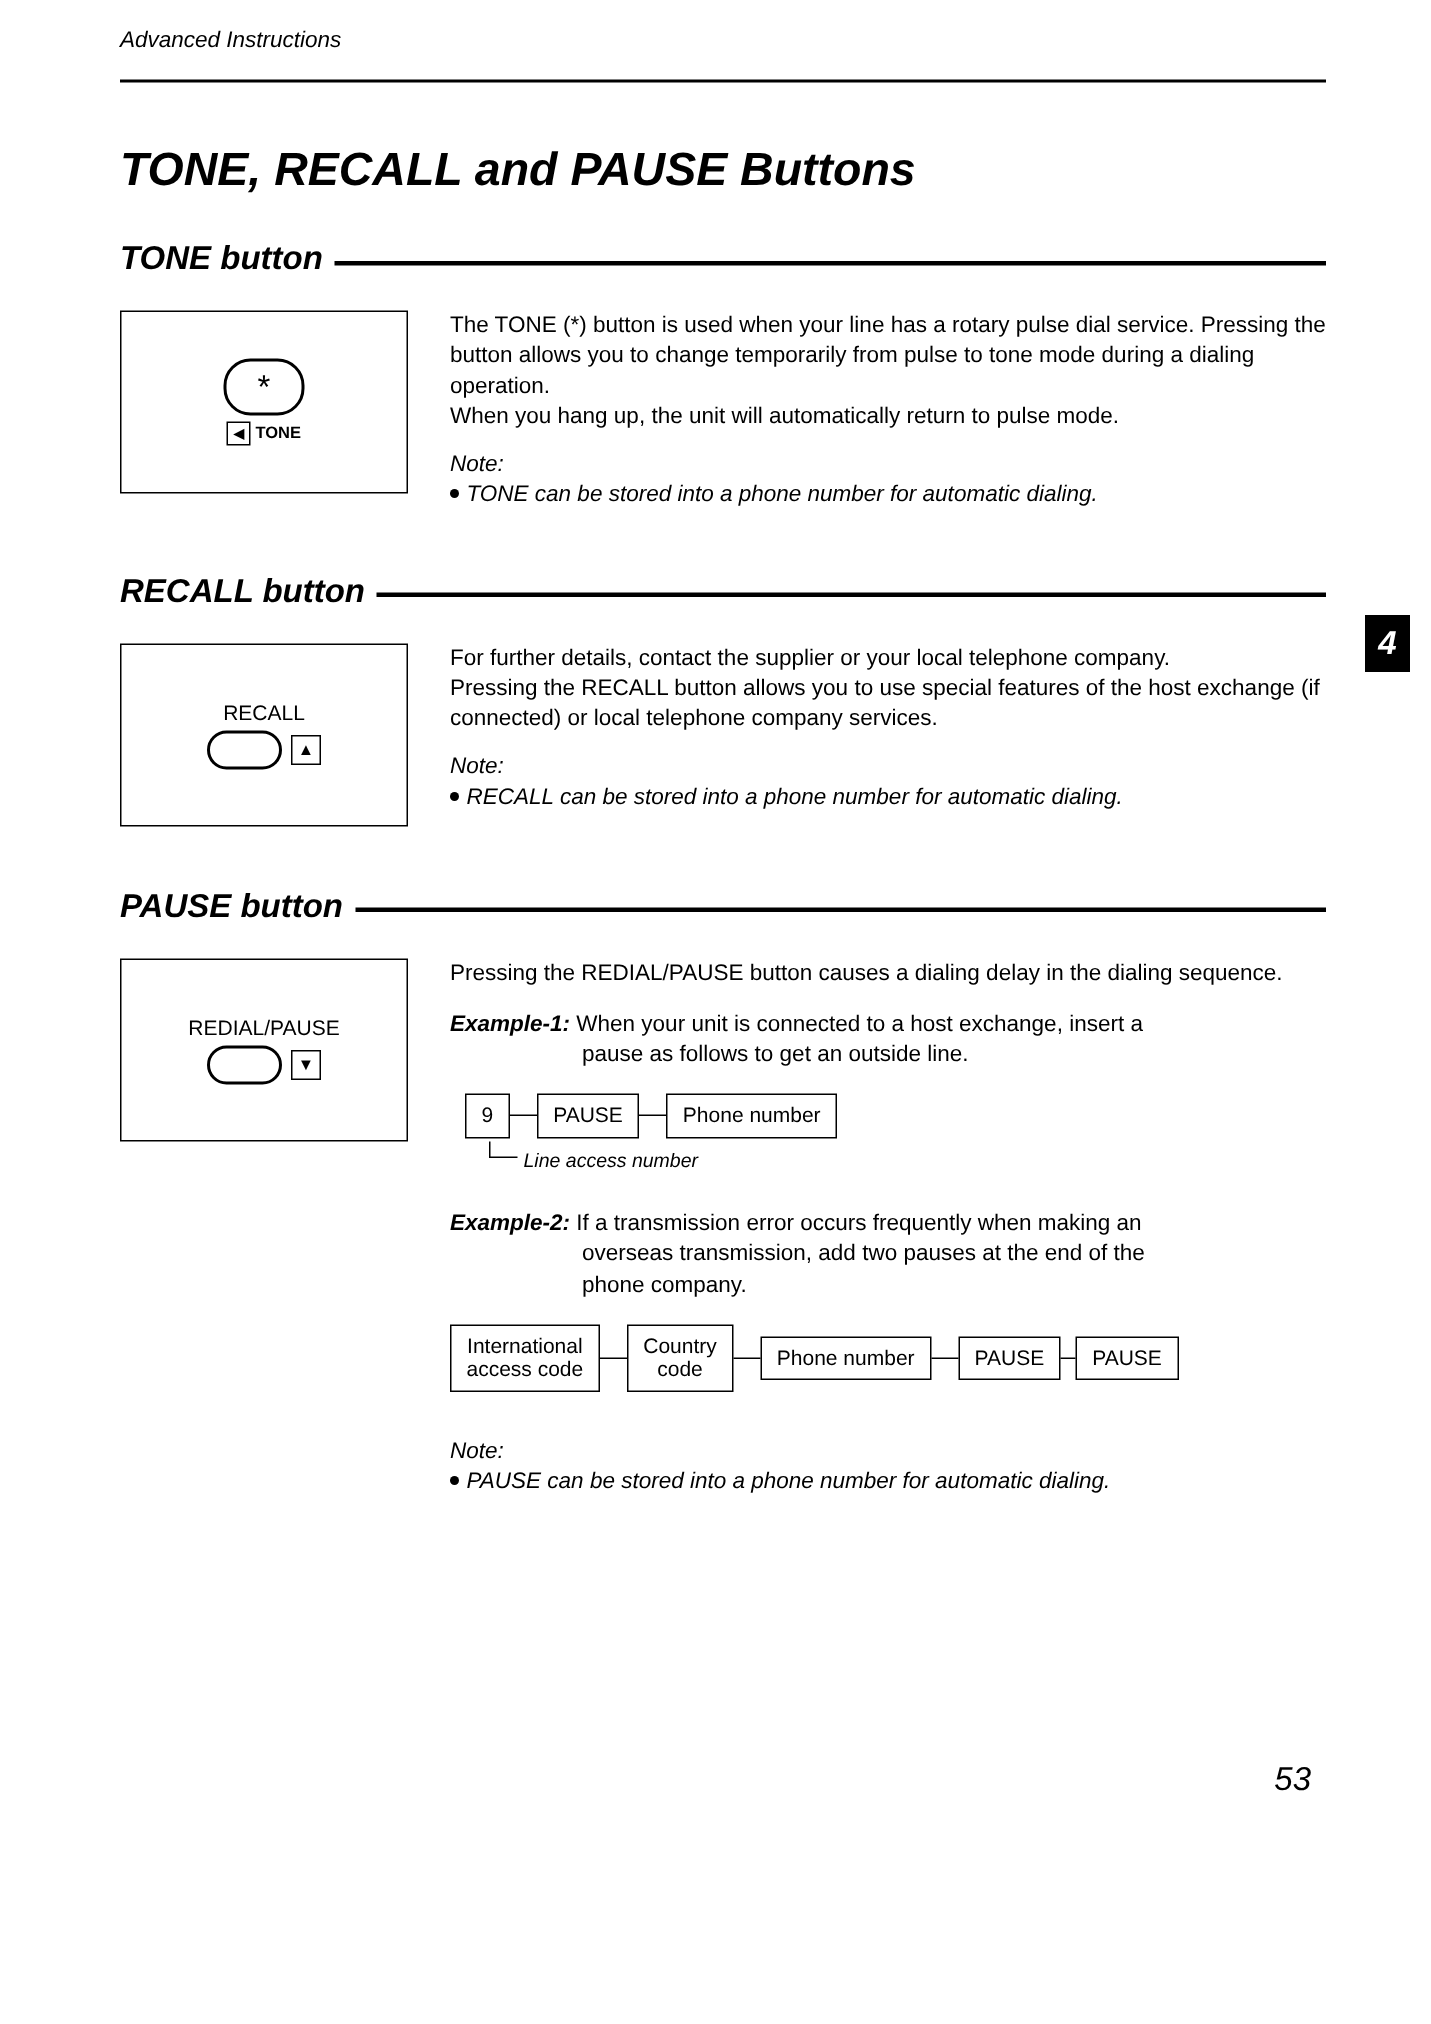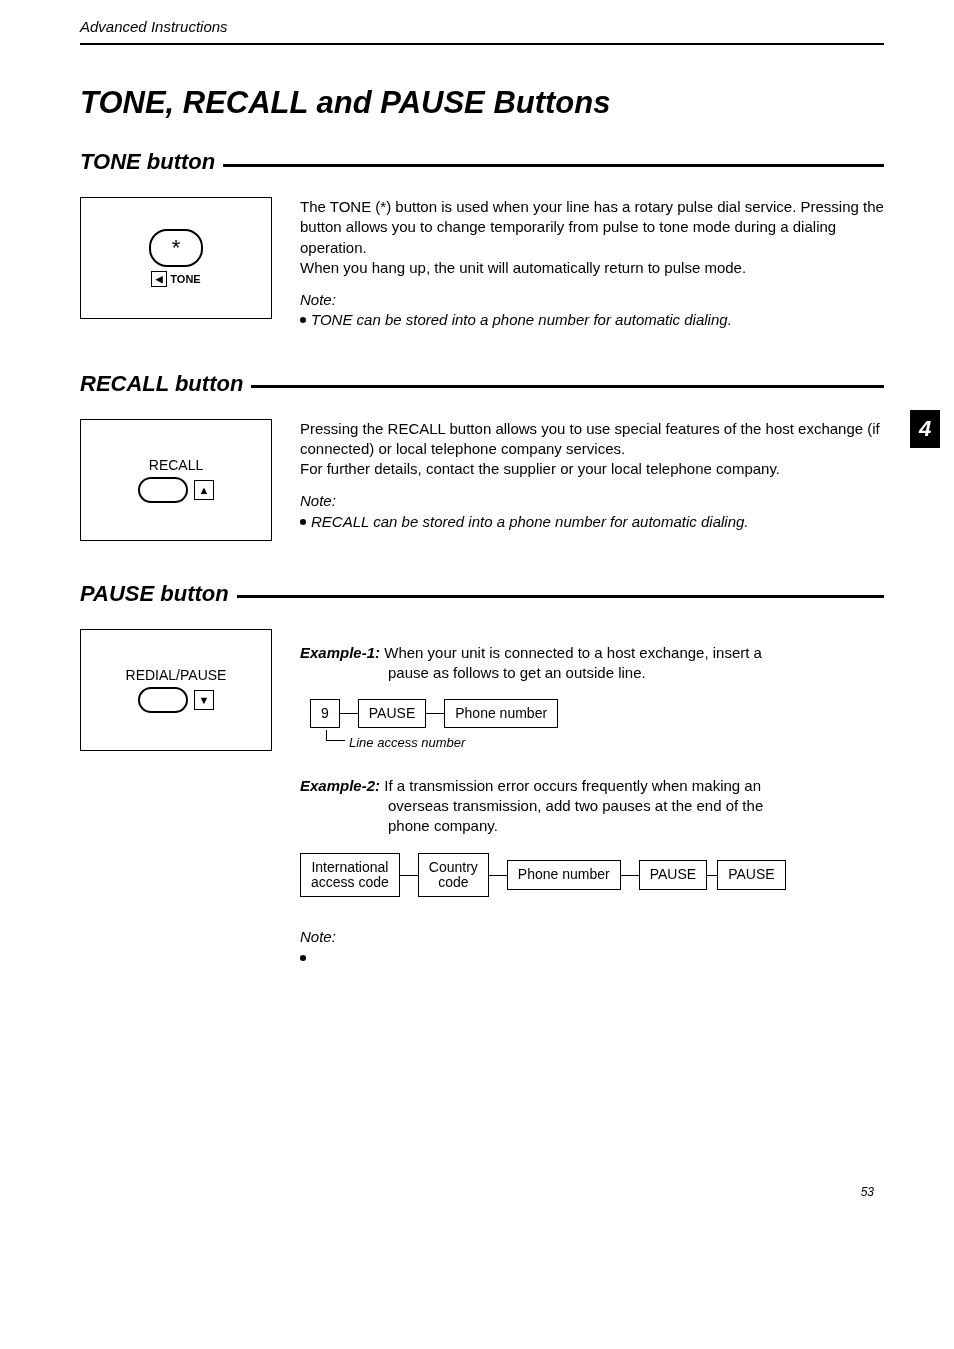--- a/index.html
+++ b/index.html
@@ -12,21 +12,21 @@
     height: 1349px;
     position: relative;
   }
   .page {
     padding: 18px 70px 0 80px;
   }
   .header-label {
     font-style: italic;
     font-size: 15px;
     border-bottom: 2px solid #000;
-    padding-bottom: 8px;
+    padding-bottom: 18px;
     margin-bottom: 40px;
   }
   .main-title {
     font-size: 31px;
     font-weight: bold;
     font-style: italic;
     margin: 0 0 28px 0;
   }
   .section-heading {
     font-size: 22px;
@@ -186,21 +186,21 @@
     display: inline-flex;
     align-items: center;
     justify-content: center;
     font-size: 11px;
   }
   .page-num {
     position: absolute;
     right: 80px;
     bottom: 150px;
     font-style: italic;
-    font-size: 12px;
+    font-size: 22px;
     margin-top: 32px;
   }
 </style>
 </head>
 <body>
 
 <div class="side-tab">4</div>
 
 <div class="page">
 
@@ -234,40 +234,41 @@
   </div>
   <div class="section-body">
     <div class="illus-box">
       <div>RECALL</div>
       <div class="recall-btn-row">
         <div class="oval-btn"></div>
         <div class="sq-arrow">▲</div>
       </div>
     </div>
     <div class="desc">
+      <div>For further details, contact the supplier or your local telephone company.</div>
       <div>Pressing the RECALL button allows you to use special features of the host exchange (if connected) or local telephone company services.</div>
-      <div>For further details, contact the supplier or your local telephone company.</div>
       <div class="note-label">Note:</div>
       <div class="note-body"><span class="bullet"></span><span>RECALL can be stored into a phone number for automatic dialing.</span></div>
     </div>
   </div>
 
   <div class="section-heading">
     <span>PAUSE button</span>
     <span class="rule"></span>
   </div>
   <div class="section-body" style="margin-bottom:10px;">
     <div class="illus-box">
       <div>REDIAL/PAUSE</div>
       <div class="recall-btn-row">
         <div class="oval-btn"></div>
         <div class="sq-arrow">▼</div>
       </div>
     </div>
     <div class="desc">
+      <div>Pressing the REDIAL/PAUSE button causes a dialing delay in the dialing sequence.</div>
 
       <div class="example-row">
         <span class="example-label">Example-1:</span>
         <span>When your unit is connected to a host exchange, insert a</span>
         <span class="example-indent">pause as follows to get an outside line.</span>
       </div>
 
       <div class="seq">
         <div class="cell">9</div>
         <div class="conn"></div>
@@ -298,19 +299,19 @@
         </div>
         <div class="conn"></div>
         <div class="cell">Phone number</div>
         <div class="conn"></div>
         <div class="cell">PAUSE</div>
         <div class="conn" style="width:10px"></div>
         <div class="cell">PAUSE</div>
       </div>
 
       <div class="note-label" style="margin-top:30px;">Note:</div>
-      <div class="note-body"><span class="bullet"></span></div>
+      <div class="note-body"><span class="bullet"></span><span>PAUSE can be stored into a phone number for automatic dialing.</span></div>
     </div>
   </div>
 
 </div>
 
 <div class="page-num">53</div>
 
 </body></html>

